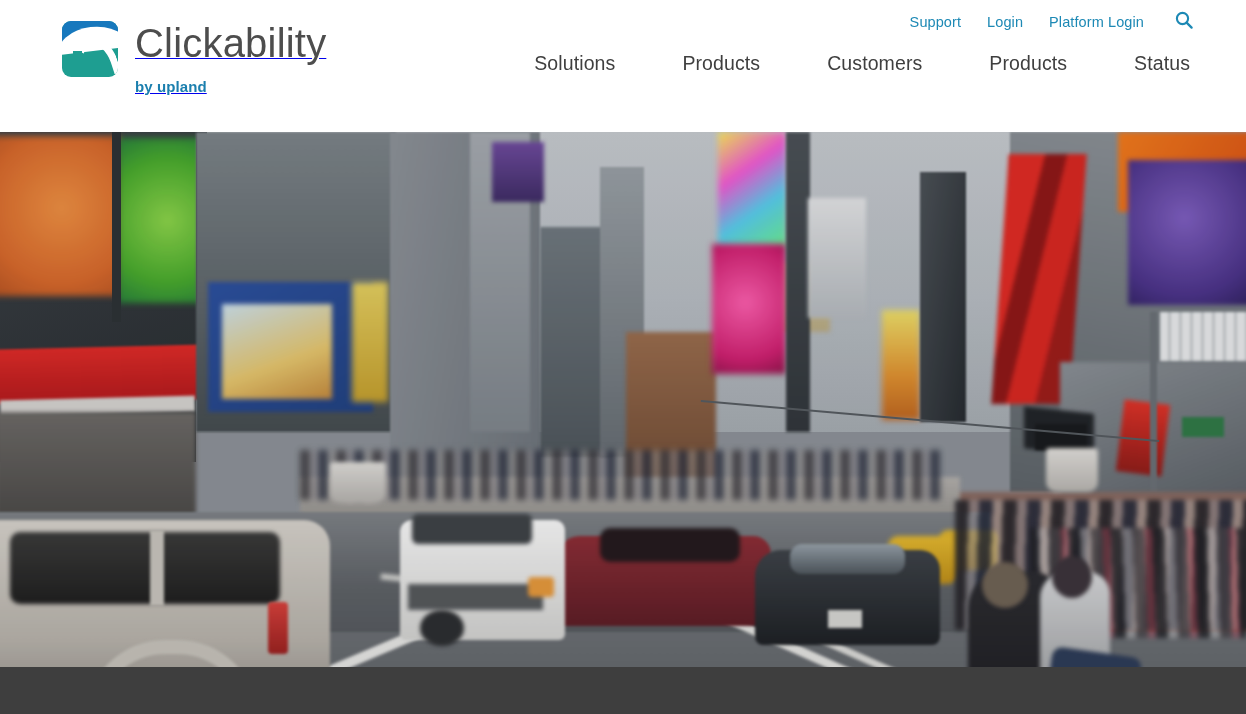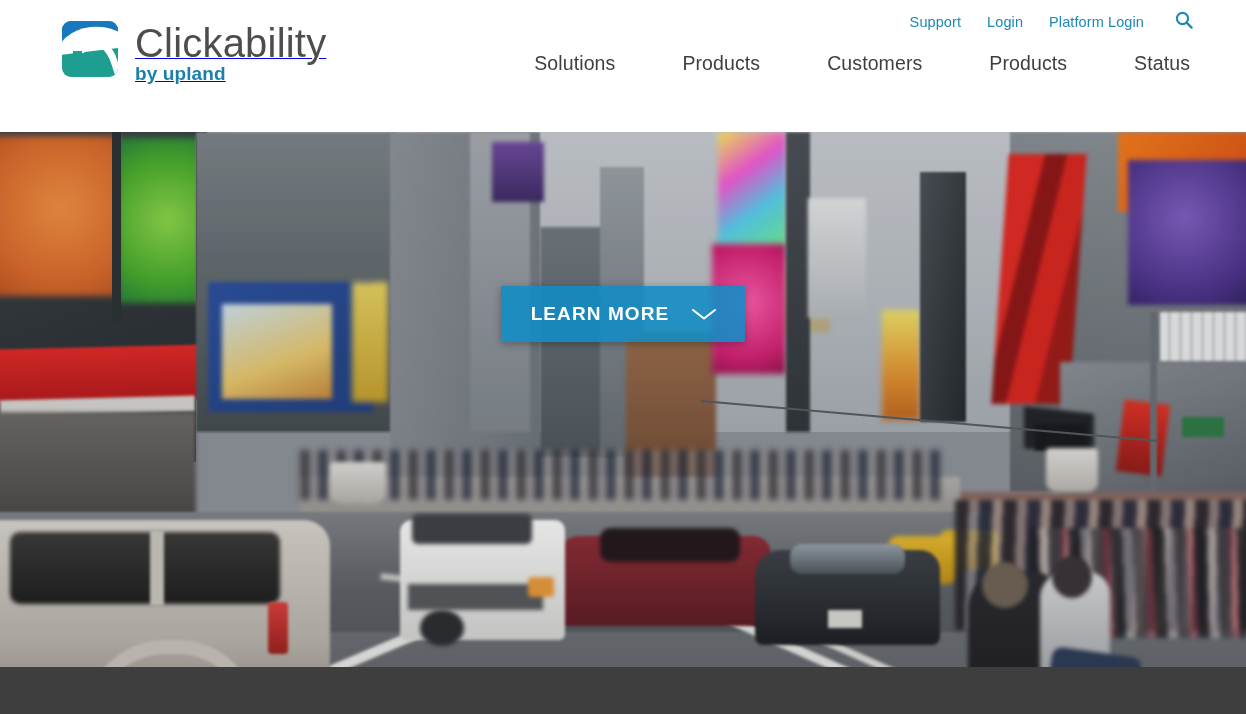--- a/index.html
+++ b/index.html
@@ -85,26 +85,26 @@
     padding-top: 1px;
   }
   .logo-wordmark {
     font-size: 40px;
     line-height: 42px;
     color: #4d4d4d;
     font-weight: 400;
     letter-spacing: 0.2px;
   }
   .logo-sub {
-    font-size: 19px;
+    font-size: 15px;
     line-height: 17px;
     color: #1b7fae;
     font-weight: 600;
     letter-spacing: 0.1px;
-    margin-top: 1px;
+    margin-top: 14px;
   }
 
   .utility-nav {
     position: absolute;
     right: 52px;
     top: 10px;
     display: flex;
     align-items: flex-end;
     gap: 26px;
   }
@@ -773,26 +773,20 @@
       <div class="blk seated-a"></div>
       <div class="blk seated-head-a"></div>
       <div class="blk seated-b"></div>
       <div class="blk seated-head-b"></div>
       <div class="blk seated-legs-b"></div>
 
       <div class="photo-tint"></div>
     </div>
 
     <div class="hero-content">
-      <button class="hero-cta">
-        <span class="cta-label">LEARN MORE</span>
-        <svg class="chev" viewBox="0 0 26 14">
-          <polyline points="2,3 13,11.5 24,3" fill="none" stroke="#ffffff" stroke-width="2.1" stroke-linecap="round" stroke-linejoin="round"></polyline>
-        </svg>
-      </button>
     </div>
   </section>
 
   <section class="value-section">
     
   </section>
 
 </div>
 
 </body></html>

